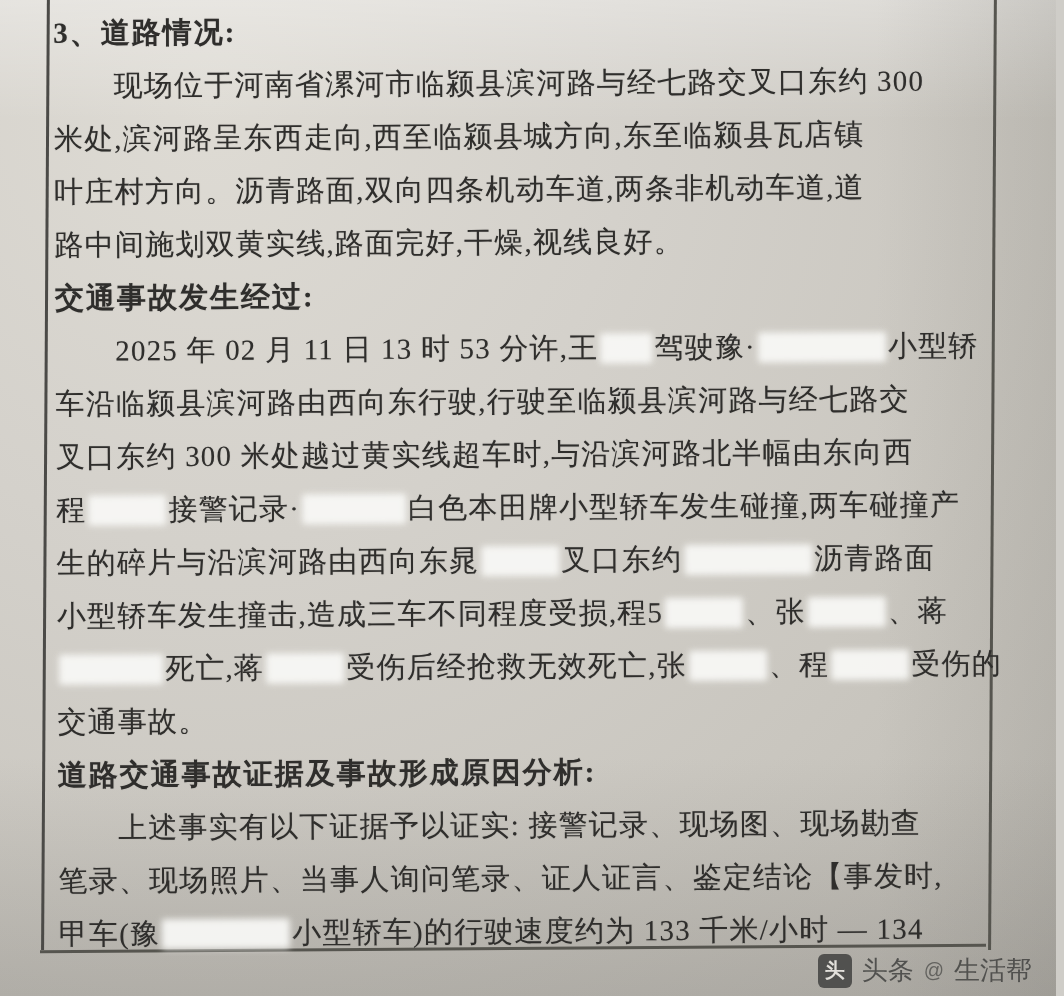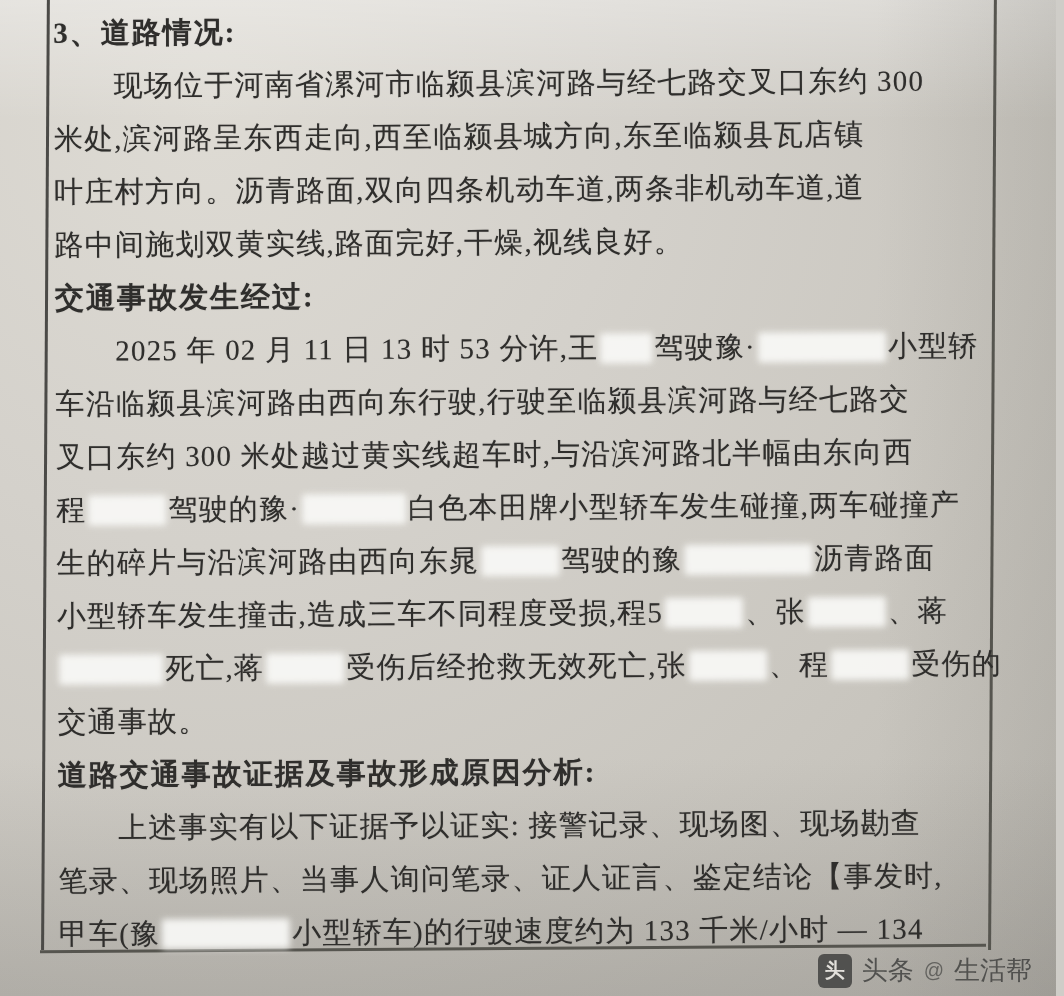--- a/index.html
+++ b/index.html
@@ -141,25 +141,25 @@
     <p class="line heading">交通事故发生经过:</p>
 
     <p class="line indent">
       <span>2025 年 02 月 11 日 13 时 53 分许,王</span><span class="redact r-sm"></span><span>驾驶豫·</span><span class="redact r-xl"></span><span>小型轿</span>
     </p>
 
     <p class="line">车沿临颍县滨河路由西向东行驶,行驶至临颍县滨河路与经七路交</p>
     <p class="line">叉口东约 300 米处越过黄实线超车时,与沿滨河路北半幅由东向西</p>
 
     <p class="line">
-      <span>程</span><span class="redact r-md"></span><span>驾驶的豫·</span><span class="redact r-lg"></span><span>白色本田牌小型轿车发生碰撞,两车碰撞产</span>
+      <span>程</span><span class="redact r-md"></span><span>接警记录·</span><span class="redact r-lg"></span><span>白色本田牌小型轿车发生碰撞,两车碰撞产</span>
     </p>
 
     <p class="line">
-      <span>生的碎片与沿滨河路由西向东晁</span><span class="redact r-md"></span><span>驾驶的豫</span><span class="redact r-xl"></span><span>沥青路面</span>
+      <span>生的碎片与沿滨河路由西向东晁</span><span class="redact r-md"></span><span>叉口东约</span><span class="redact r-xl"></span><span>沥青路面</span>
     </p>
 
     <p class="line">
       <span>小型轿车发生撞击,造成三车不同程度受损,程5</span><span class="redact r-md"></span><span>、张</span><span class="redact r-md"></span><span>、蒋</span>
     </p>
 
     <p class="line">
       <span class="redact r-lg"></span><span>死亡,蒋</span><span class="redact r-md"></span><span>受伤后经抢救无效死亡,张</span><span class="redact r-md"></span><span>、程</span><span class="redact r-md"></span><span>受伤的</span>
     </p>
 

